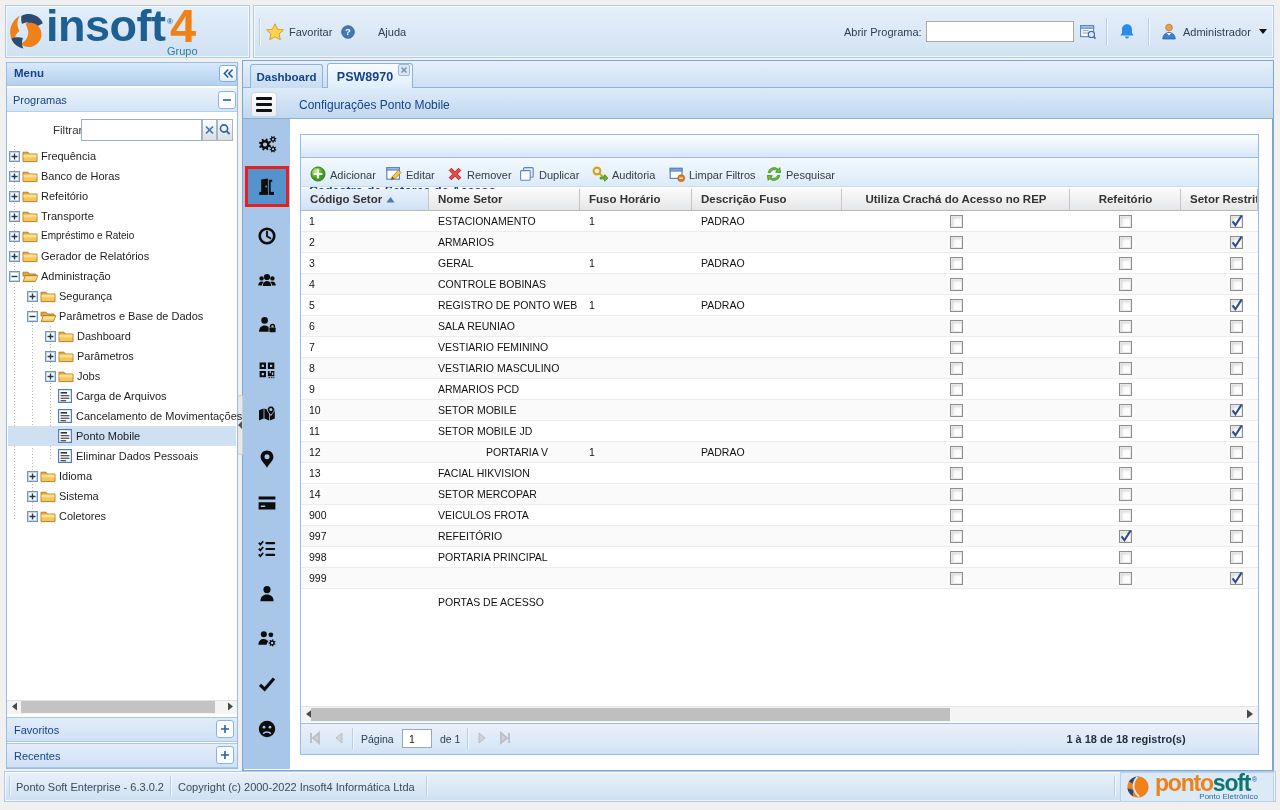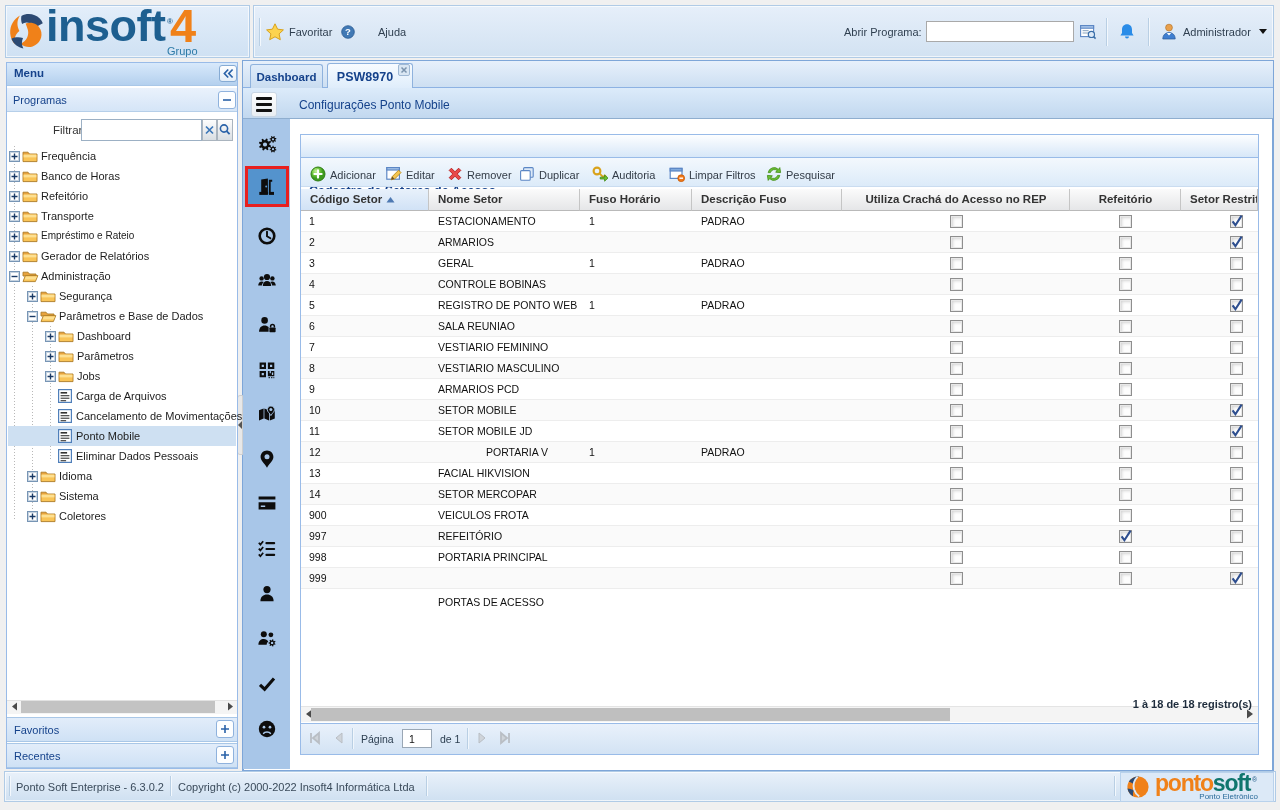--- a/index.html
+++ b/index.html
@@ -383,21 +383,21 @@
 <div class="abs" style="left:402px;top:729px;width:30px;height:19px;background:#fff;border:1px solid #9aa7b5;"></div>
 <div class="abs" style="left:409px;top:733px;font-size:10.5px;color:#111;">1</div>
 <div class="abs" style="left:440px;top:733px;font-size:10.5px;color:#2c3e50;">de 1</div>
 <div class="abs" style="left:467px;top:728px;width:1px;height:21px;background:#b9cfe4;box-shadow:1px 0 0 #f0f6fc;"></div>
 <svg width="12" height="14" viewBox="0 0 12 14" style="position:absolute;overflow:visible;left:476px;top:731px;">
     <path d="M3,2 L9,7 L3,12 Z" stroke="#b9bec4" stroke-width="1" fill="#cfd4da"></path>
   </svg>
 <svg width="12" height="14" viewBox="0 0 12 14" style="position:absolute;overflow:visible;left:499px;top:731px;">
     <path d="M2,2 L8,7 L2,12 Z M10,2 L10,12" stroke="#b9bec4" stroke-width="1.8" fill="#cfd4da"></path>
   </svg>
-<div class="abs" style="left:1000px;top:698px;width:252px;text-align:right;font-size:11px;font-weight:bold;color:#1f2d3d;">1 à 18 de 18 registro(s)</div>
+<div class="abs" style="left:1000px;top:733px;width:252px;text-align:center;font-size:11px;font-weight:bold;color:#1f2d3d;">1 à 18 de 18 registro(s)</div>
 <div class="abs" style="left:6px;top:62px;width:232px;height:707px;background:#fff;border:1px solid #99bbe8;"></div>
 <div class="abs" style="left:7px;top:63px;width:230px;height:23px;background:linear-gradient(#d8e9fb,#b4d0ee);border-bottom:1px solid #a9c7e7;"></div>
 <div class="abs navy" style="left:14px;top:67px;font-size:11.5px;font-weight:bold;">Menu</div>
 <div class="abs" style="left:219px;top:65px;width:18px;height:17px;background:linear-gradient(#fefefe,#e4eef8);border:1px solid #86abd4;border-radius:3px;"></div>
 <svg width="18" height="17" viewBox="0 0 18 17" style="position:absolute;overflow:visible;left:219px;top:65px;">
     <path d="M9.2,4.5 L5.4,8.5 L9.2,12.5 M13.6,4.5 L9.8,8.5 L13.6,12.5" fill="none" stroke="#2a62a8" stroke-width="1.7"></path>
   </svg>
 <div class="abs" style="left:7px;top:88px;width:230px;height:24px;background:linear-gradient(#eaf2fc,#d5e5f7);border-bottom:1px solid #b6cfe9;"></div>
 <div class="abs navy" style="left:13px;top:94px;font-size:11px;">Programas</div>
 <div class="abs" style="left:218px;top:91px;width:18px;height:18px;background:#fdfeff;border:1px solid #8fb2dd;border-radius:3px;"></div>

